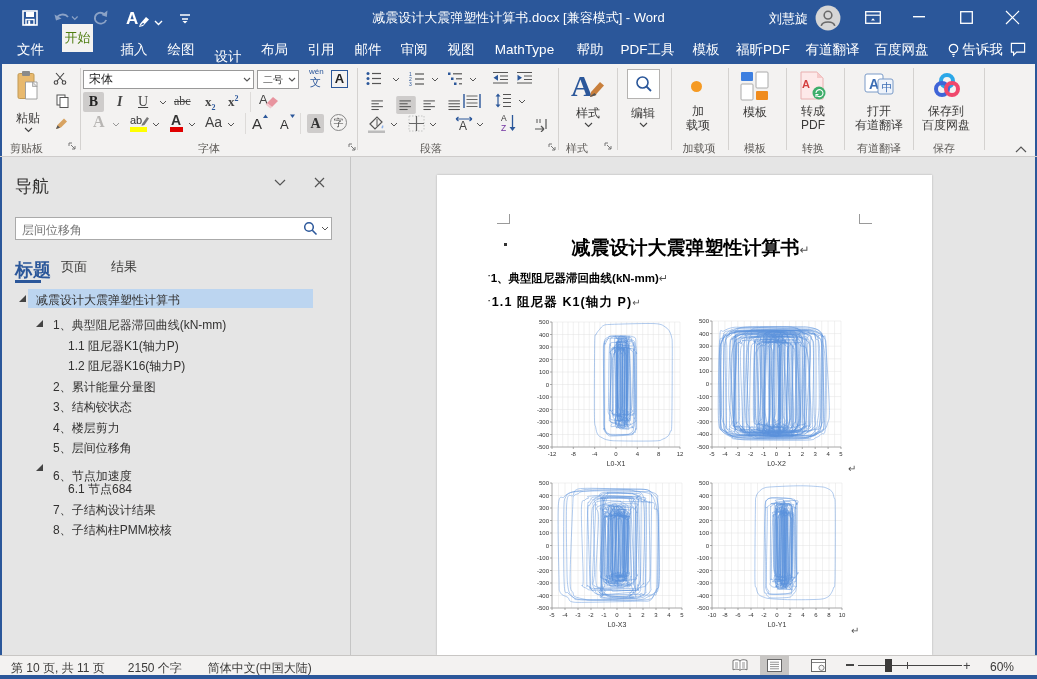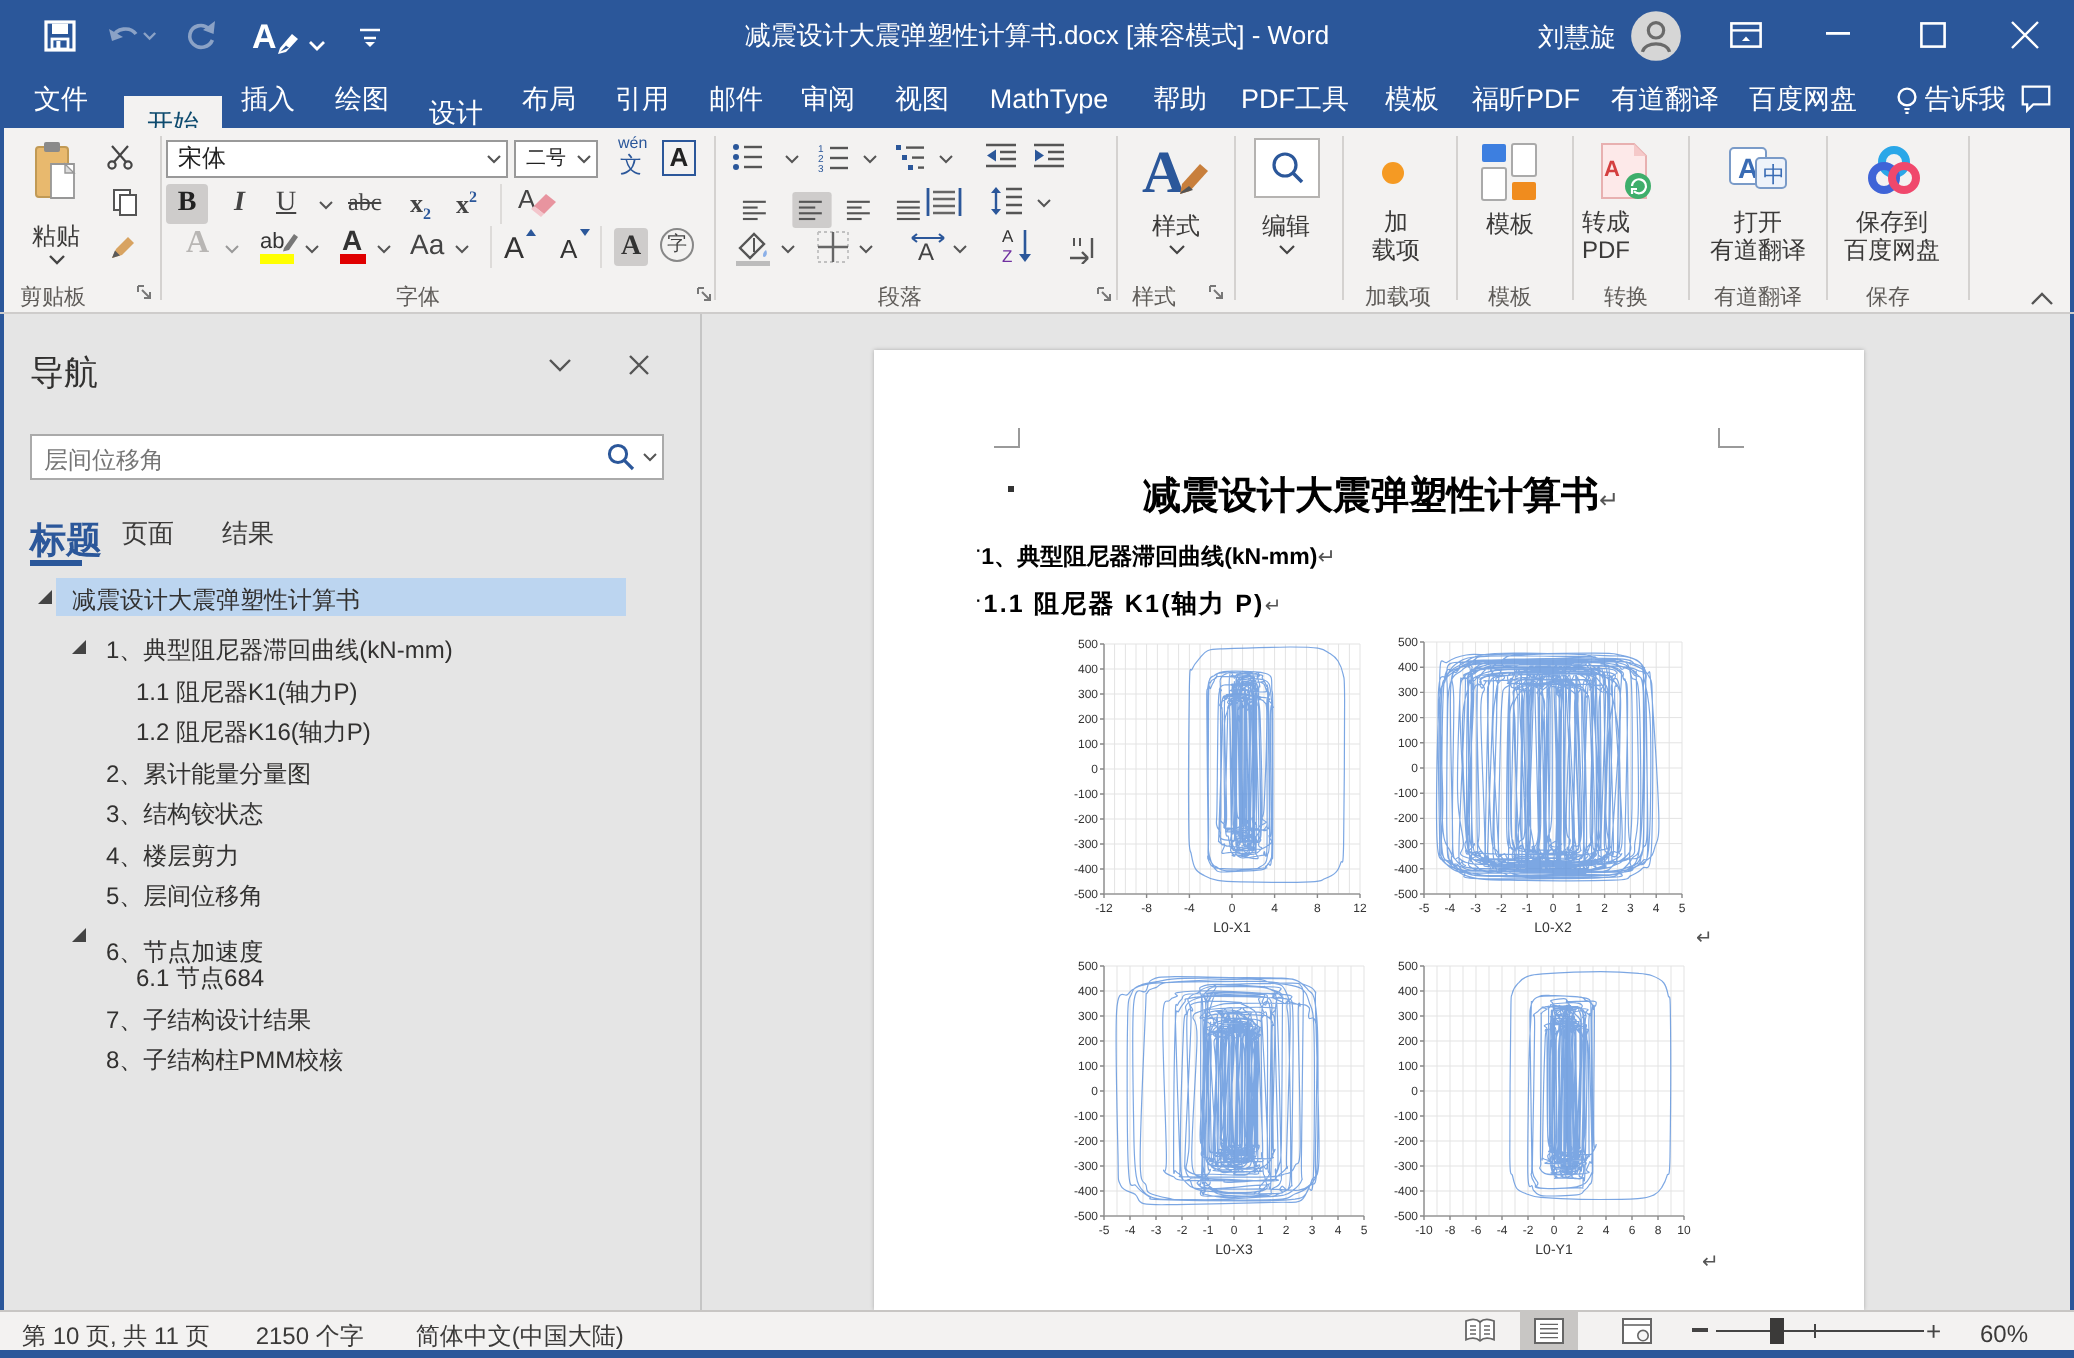--- a/index.html
+++ b/index.html
@@ -73,21 +73,21 @@
 <div class="abs tab" style="left:351px;top:36px;width:34px">邮件</div>
 <div class="abs tab" style="left:397px;top:36px;width:34px">审阅</div>
 <div class="abs tab" style="left:444px;top:36px;width:34px">视图</div>
 <div class="abs tab" style="left:488px;top:36px;width:73px">MathType</div>
 <div class="abs tab" style="left:573px;top:36px;width:34px">帮助</div>
 <div class="abs tab" style="left:617px;top:36px;width:61px">PDF工具</div>
 <div class="abs tab" style="left:689px;top:36px;width:34px">模板</div>
 <div class="abs tab" style="left:733px;top:36px;width:60px">福昕PDF</div>
 <div class="abs tab" style="left:803px;top:36px;width:59px">有道翻译</div>
 <div class="abs tab" style="left:872px;top:36px;width:59px">百度网盘</div>
-<div class="abs" style="left:62px;top:48px;width:49px;height:28px;background:#f3f2f1;color:#0c4a6e;font-size:13px;line-height:28px;text-align:center">开始</div>
+<div class="abs" style="left:62px;top:24px;width:31px;height:28px;background:#f3f2f1;color:#4d7c0f;font-size:13px;line-height:28px;text-align:center">开始</div>
 <svg class="abs" style="left:947px;top:43px" width="13" height="15" viewBox="0 0 13 15">
 <circle cx="6.5" cy="5.5" r="4.2" fill="none" stroke="#fff" stroke-width="1.2"></circle>
 <path d="M4.8 9.5 h3.4 M5.2 11.5 h2.6 M5.7 13.4 h1.6" stroke="#fff" stroke-width="1.1"></path>
 </svg>
 <div class="abs tab" style="left:961px;top:36px;width:43px">告诉我</div>
 <svg class="abs" style="left:1010px;top:42px" width="16" height="15" viewBox="0 0 18 17">
 <path d="M1.5 1.5 h15 v10 h-9 l-3.5 3.5 v-3.5 h-2.5 z" fill="none" stroke="#fff" stroke-width="1.3"></path>
 </svg>
 <div class="abs" style="left:2px;top:64px;width:1033px;height:92px;background:#f3f2f1"></div>
 <div class="abs" style="left:0;top:156px;width:1037px;height:1px;background:#cecccb"></div>
@@ -291,21 +291,21 @@
 <svg class="abs" style="left:501px;top:113px" width="16" height="19" viewBox="0 0 16 19">
 <text x="0" y="8" font-size="8.5" fill="#333" font-family="Liberation Sans,sans-serif">A</text>
 <text x="0" y="18" font-size="8.5" fill="#7030a0" font-family="Liberation Sans,sans-serif">Z</text>
 <path d="M11.5 2 v13" stroke="#2b579a" stroke-width="1.3"></path>
 <path d="M11.5 18 l-3 -4 h6 z" fill="#2b579a"></path>
 </svg>
 <svg class="abs" style="left:533px;top:116px" width="16" height="16" viewBox="0 0 16 16">
 <path d="M2 13 h9 M11 13 l-3-3 M11 13 l-3 3 M13 3 v10" stroke="#555" stroke-width="1.2" fill="none"></path>
 <path d="M4 3 v4 M7 3 v4" stroke="#555" stroke-width="1"></path>
 </svg>
-<div class="abs" style="left:420px;top:141px;width:60px;font-size:11px;color:#5f5c59;text-align:center">段落</div>
+<div class="abs" style="left:420px;top:141px;width:60px;font-size:11px;color:#5f5c59;">段落</div>
 <svg class="abs" style="left:548px;top:143px" width="10" height="10" viewBox="0 0 10 10">
 <path d="M1 1 h3 M1 1 v3 M3 3 l4 4 M7 4 v3 h-3" stroke="#777" stroke-width="1" fill="none"></path>
 </svg>
 <div class="vsep" style="left:558px"></div>
 <svg class="abs" style="left:571px;top:69px" width="34" height="31" viewBox="0 0 34 31">
 <text x="0" y="27" font-size="30" font-weight="bold" fill="#2b579a" font-family="Liberation Serif,serif">A</text>
 <path d="M20 23 l9 -10 l4 3.5 l-9 10 l-5 1.5 z" fill="#c87f3c"></path>
 <path d="M19.5 27 l4 -3 l2 2 l-6.5 2 z" fill="#555"></path>
 </svg>
 <div class="abs" style="left:566px;top:105px;width:44px;text-align:center;font-size:12px;color:#3b3a39">样式</div>
@@ -340,21 +340,21 @@
 <div class="abs" style="left:733px;top:104px;width:44px;text-align:center;font-size:12px;color:#3b3a39">模板</div>
 <div class="abs" style="left:725px;top:141px;width:60px;font-size:11px;color:#5f5c59;text-align:center">模板</div>
 <div class="vsep" style="left:786px"></div>
 <svg class="abs" style="left:799px;top:71px" width="28" height="30" viewBox="0 0 28 30">
 <path d="M2 1 h16 l6 6 v21 h-22 z" fill="#fde9e9" stroke="#e8b0b0"></path>
 <path d="M18 1 l6 6 h-6 z" fill="#f5c9c9"></path>
 <text x="3" y="17" font-size="11" font-weight="bold" fill="#d43f3f" font-family="Liberation Sans,sans-serif">A</text>
 <circle cx="20" cy="22" r="6.5" fill="#3fae6b"></circle>
 <path d="M17 22 a3.5 3.5 0 1 1 1 2.6 M17 26 v-2.5 h2.5" stroke="#fff" stroke-width="1.1" fill="none"></path>
 </svg>
-<div class="abs" style="left:791px;top:104px;width:44px;font-size:12px;color:#3b3a39;line-height:14px">转成<br>PDF</div>
+<div class="abs" style="left:791px;top:104px;width:44px;text-align:center;font-size:12px;color:#3b3a39;line-height:14px">转成<br>PDF</div>
 <div class="abs" style="left:783px;top:141px;width:60px;font-size:11px;color:#5f5c59;text-align:center">转换</div>
 <div class="vsep" style="left:844px"></div>
 <svg class="abs" style="left:864px;top:71px" width="30" height="28" viewBox="0 0 30 28">
 <rect x="1" y="3" width="18" height="18" rx="2" fill="#fff" stroke="#7a9bc8"></rect>
 <text x="5" y="18" font-size="14" font-weight="bold" fill="#3a6cb4" font-family="Liberation Sans,sans-serif">A</text>
 <rect x="14" y="8" width="15" height="15" rx="2" fill="#eef3fa" stroke="#7a9bc8"></rect>
 <text x="17.5" y="20" font-size="11" fill="#3a6cb4" font-family="Liberation Sans,sans-serif">中</text>
 </svg>
 <div class="abs" style="left:848px;top:104px;width:62px;text-align:center;font-size:12px;color:#3b3a39;line-height:14px">打开<br>有道翻译</div>
 <div class="abs" style="left:849px;top:141px;width:60px;font-size:11px;color:#5f5c59;text-align:center">有道翻译</div>

